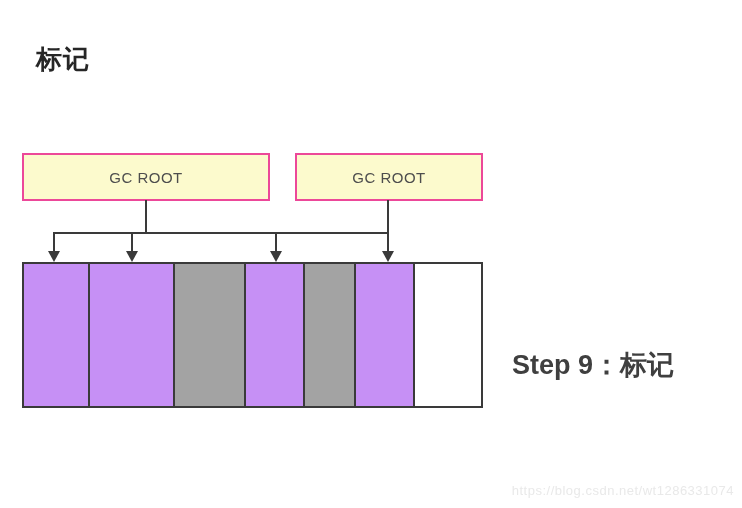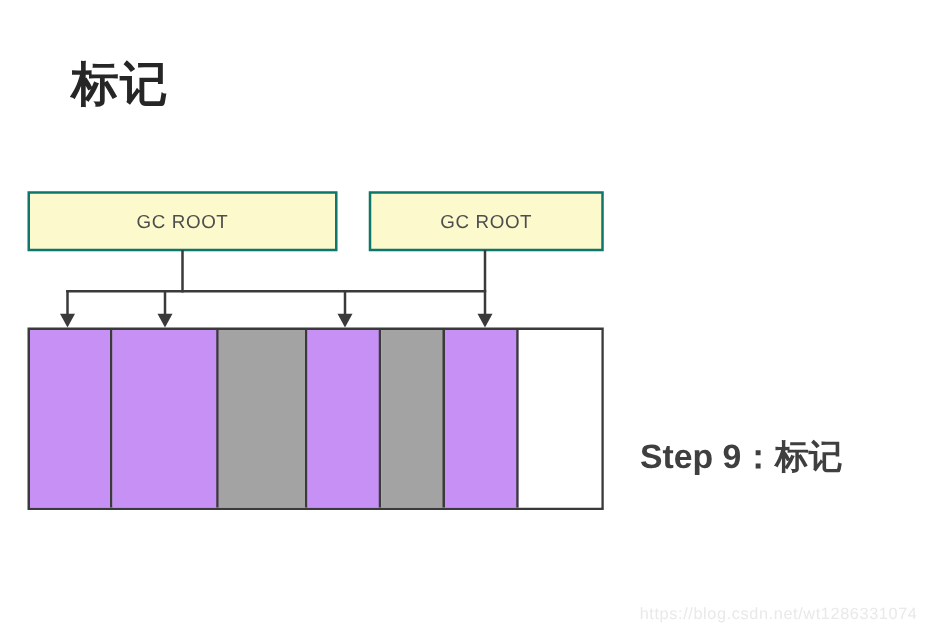--- a/index.html
+++ b/index.html
@@ -6,34 +6,34 @@
   body {
     width: 742px;
     height: 508px;
     background: #ffffff;
     position: relative;
     overflow: hidden;
     font-family: "Liberation Sans", sans-serif;
   }
   .page-title {
     position: absolute;
-    left: 57px;
+    left: 36px;
     top: 42px;
-    font-size: 38px;
+    font-size: 26px;
     font-weight: bold;
     color: #262626;
     letter-spacing: 1px;
   }
   .gc-root-box {
     position: absolute;
     top: 153px;
     height: 48px;
     box-sizing: border-box;
     background: #FCFACD;
-    border: 2px solid #0f766e;
+    border: 2px solid #ec4899;
     display: flex;
     align-items: center;
     justify-content: center;
     font-size: 15px;
     color: #4D4D4D;
     letter-spacing: 0.5px;
   }
   #gc-root-1 { left: 22px; width: 248px; }
   #gc-root-2 { left: 295px; width: 188px; }
   .line {

